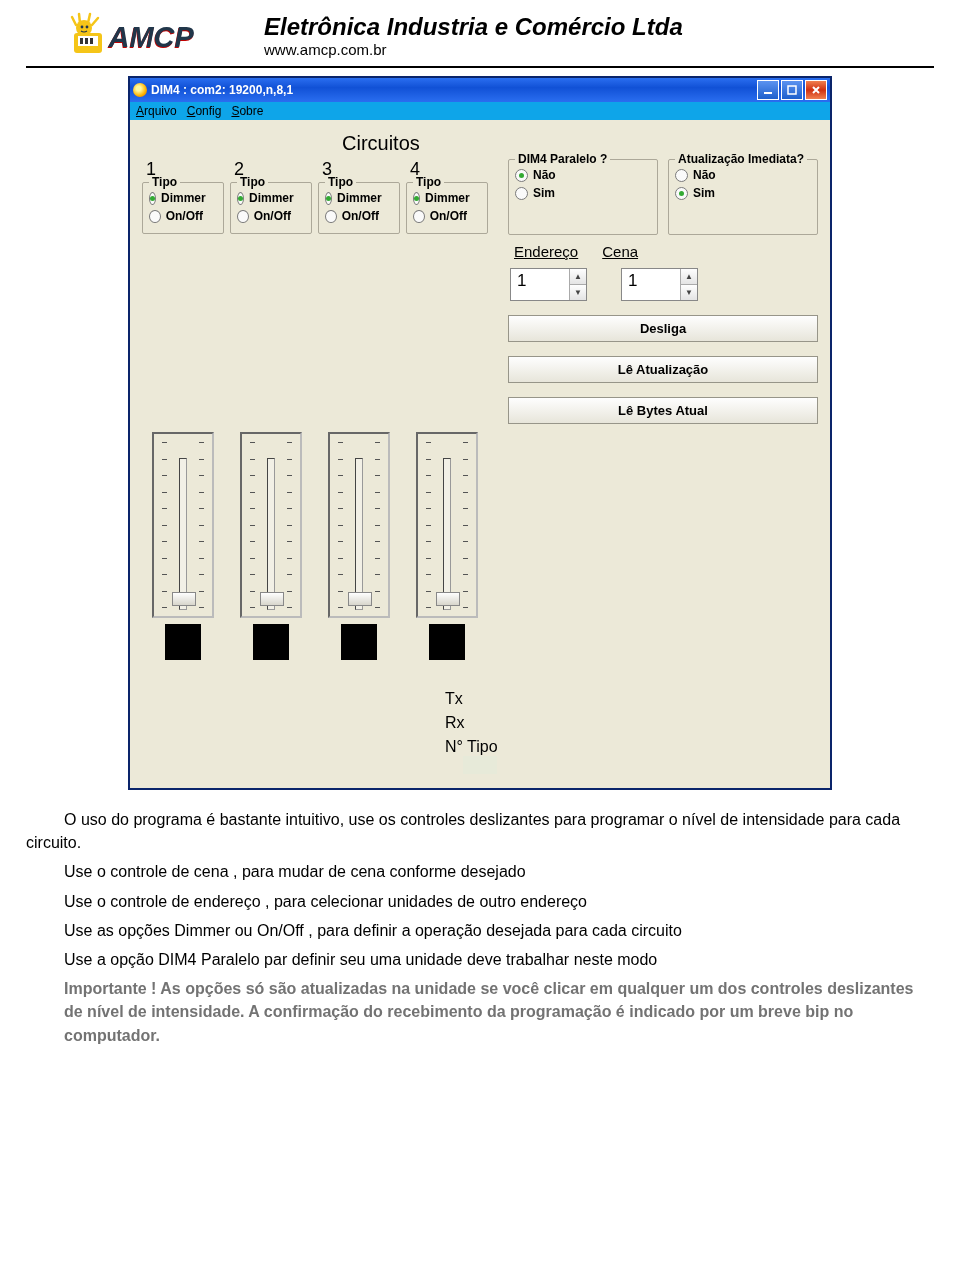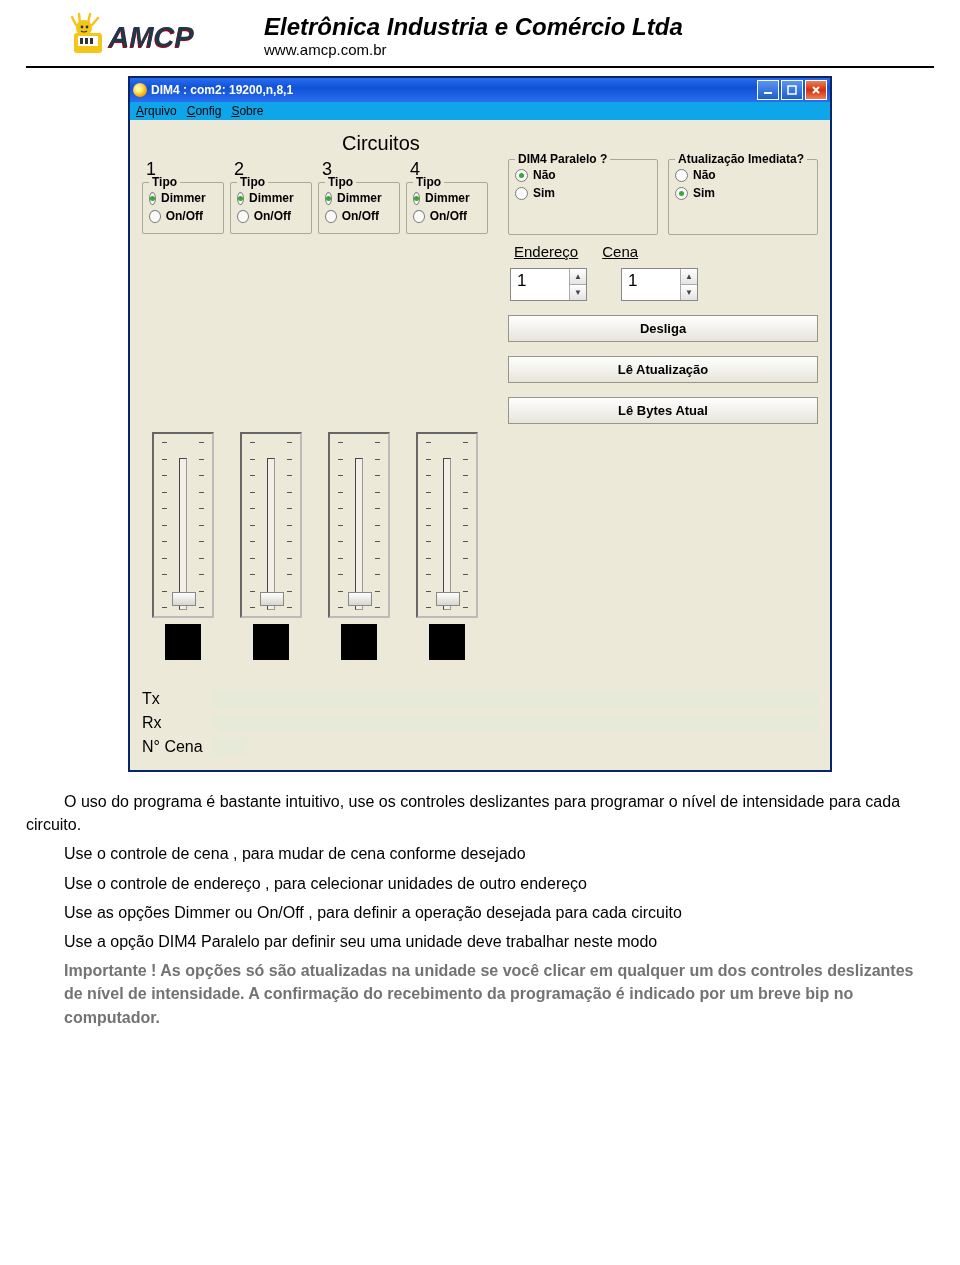--- a/index.html
+++ b/index.html
@@ -48,21 +48,21 @@
   .slider-frame { width:58px; height:170px; border:2px inset #bbb; background:#ece9d8; display:flex; justify-content:center; align-items:flex-end; padding:6px 0; position:relative;}
   .slider-track { width:6px; height:150px; background:#f2f0e6; border:1px inset #999; display:flex; align-items:flex-end;}
   .slider-thumb { width:22px; height:12px; background:linear-gradient(#fefefe,#d8d6cc); border:1px solid #888; position:absolute; bottom:10px; left:18px;}
   .ticks { position:absolute; top:8px; bottom:8px; width:100%; display:flex; justify-content:space-between; padding:0 8px; box-sizing:border-box;}
   .tick-col { display:flex; flex-direction:column; justify-content:space-between; }
   .tick-col div { width:5px; height:1px; background:#555;}
   .indic-row { display:flex; gap:6px; margin-top:6px;}
   .indic { width:82px; display:flex; justify-content:center;}
   .blackbox { width:36px; height:36px; background:#000;}
   .io-section { margin-top:30px; font-size:16px;}
-  .io-row { display:flex; align-items:center; margin:6px 0;}
+  .io-row { display:flex; align-items:center; margin:6px 0;flex-direction:column;}
   .io-label { width:70px;}
   .io-field-long { flex:1; height:18px; background:#e7ead9;}
   .io-field-short { width:34px; height:18px; background:#e7ead9;}
 
   .body-text { font-size:16px; line-height:1.45; margin-top:10px;}
   .body-text p { margin:0 0 6px 0;}
   .indent { text-indent:38px; }
   .indent2 { padding-left:38px; text-indent:0; }
   .red { color:#737373; font-weight:bold;}
 </style>
@@ -411,21 +411,21 @@
         <div class="io-section">
           <div class="io-row">
               <div class="io-label">Tx</div>
               <div class="io-field-long"></div>
             </div>
           <div class="io-row">
               <div class="io-label">Rx</div>
               <div class="io-field-long"></div>
             </div>
           <div class="io-row">
-              <div class="io-label">N° Cena</div>
+              <div class="io-label">N° Tipo</div>
               <div class="io-field-short"></div>
             </div>
         </div>
       </div>
     </div>
   </div>
 
   <div class="body-text">
     <p class="indent">O uso do programa é bastante intuitivo, use os controles deslizantes para programar o nível de intensidade para cada circuito.</p>
     <p class="indent2">Use o controle de cena , para mudar de cena conforme desejado</p>

